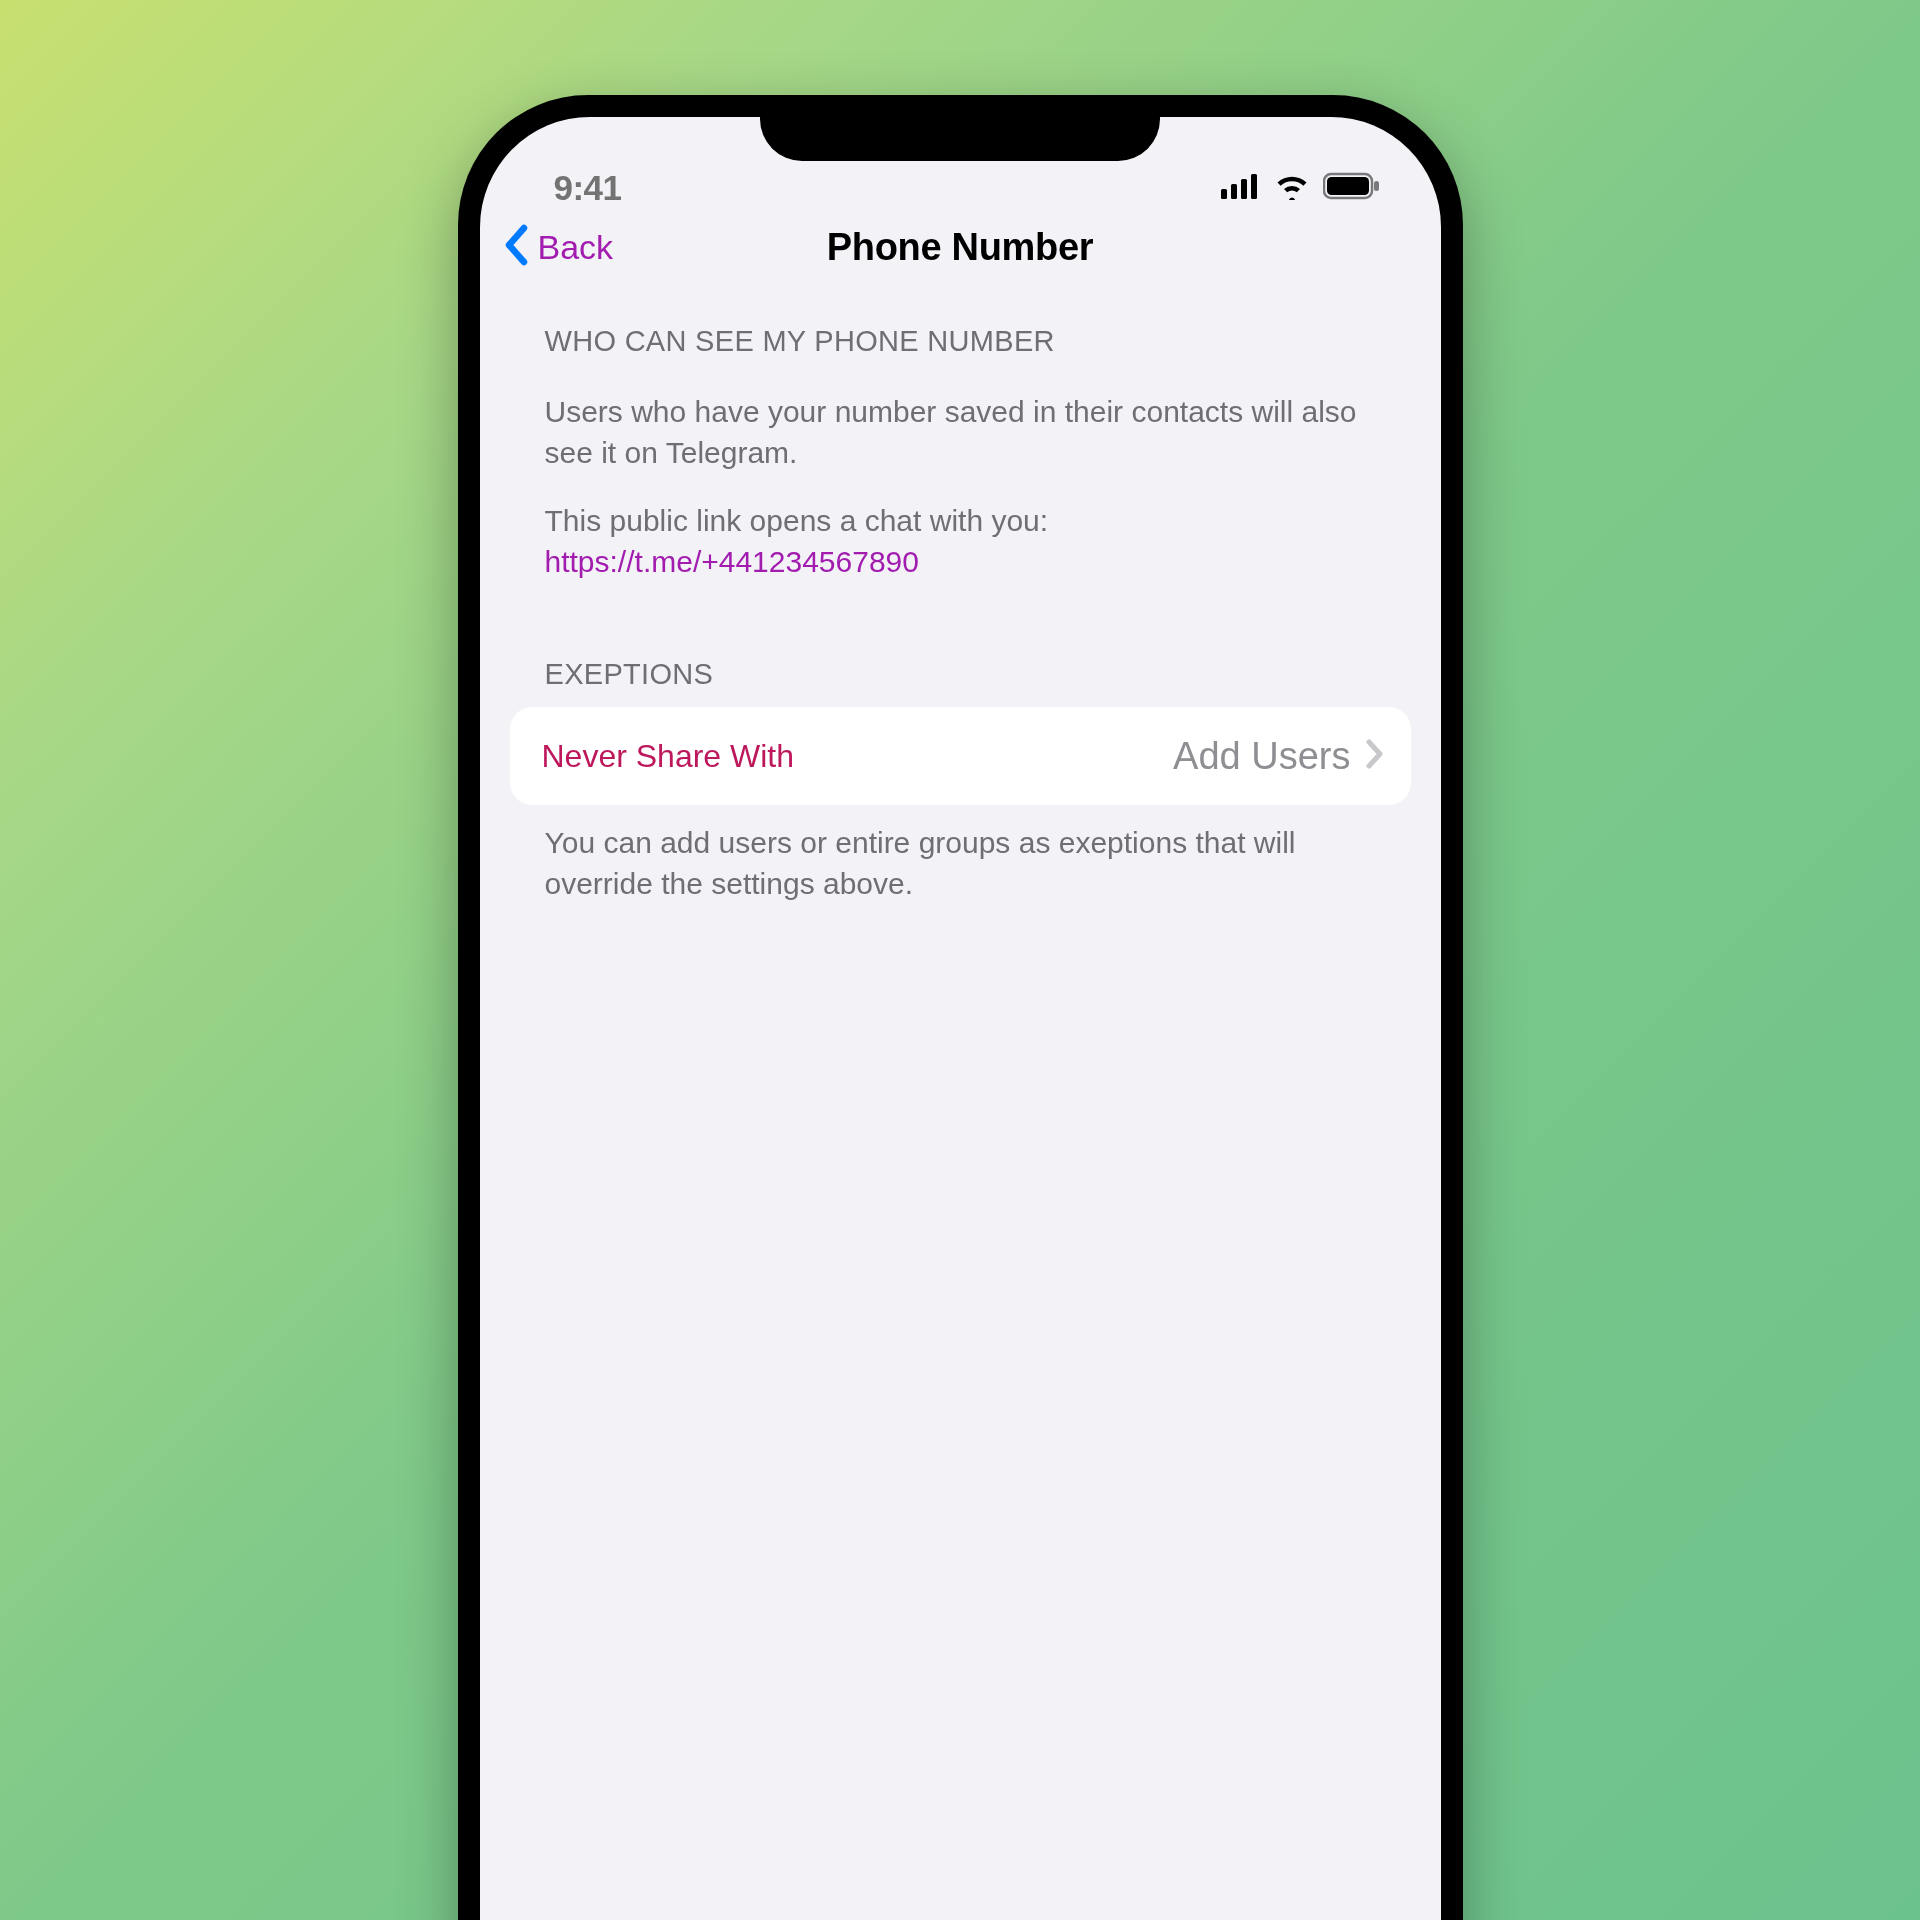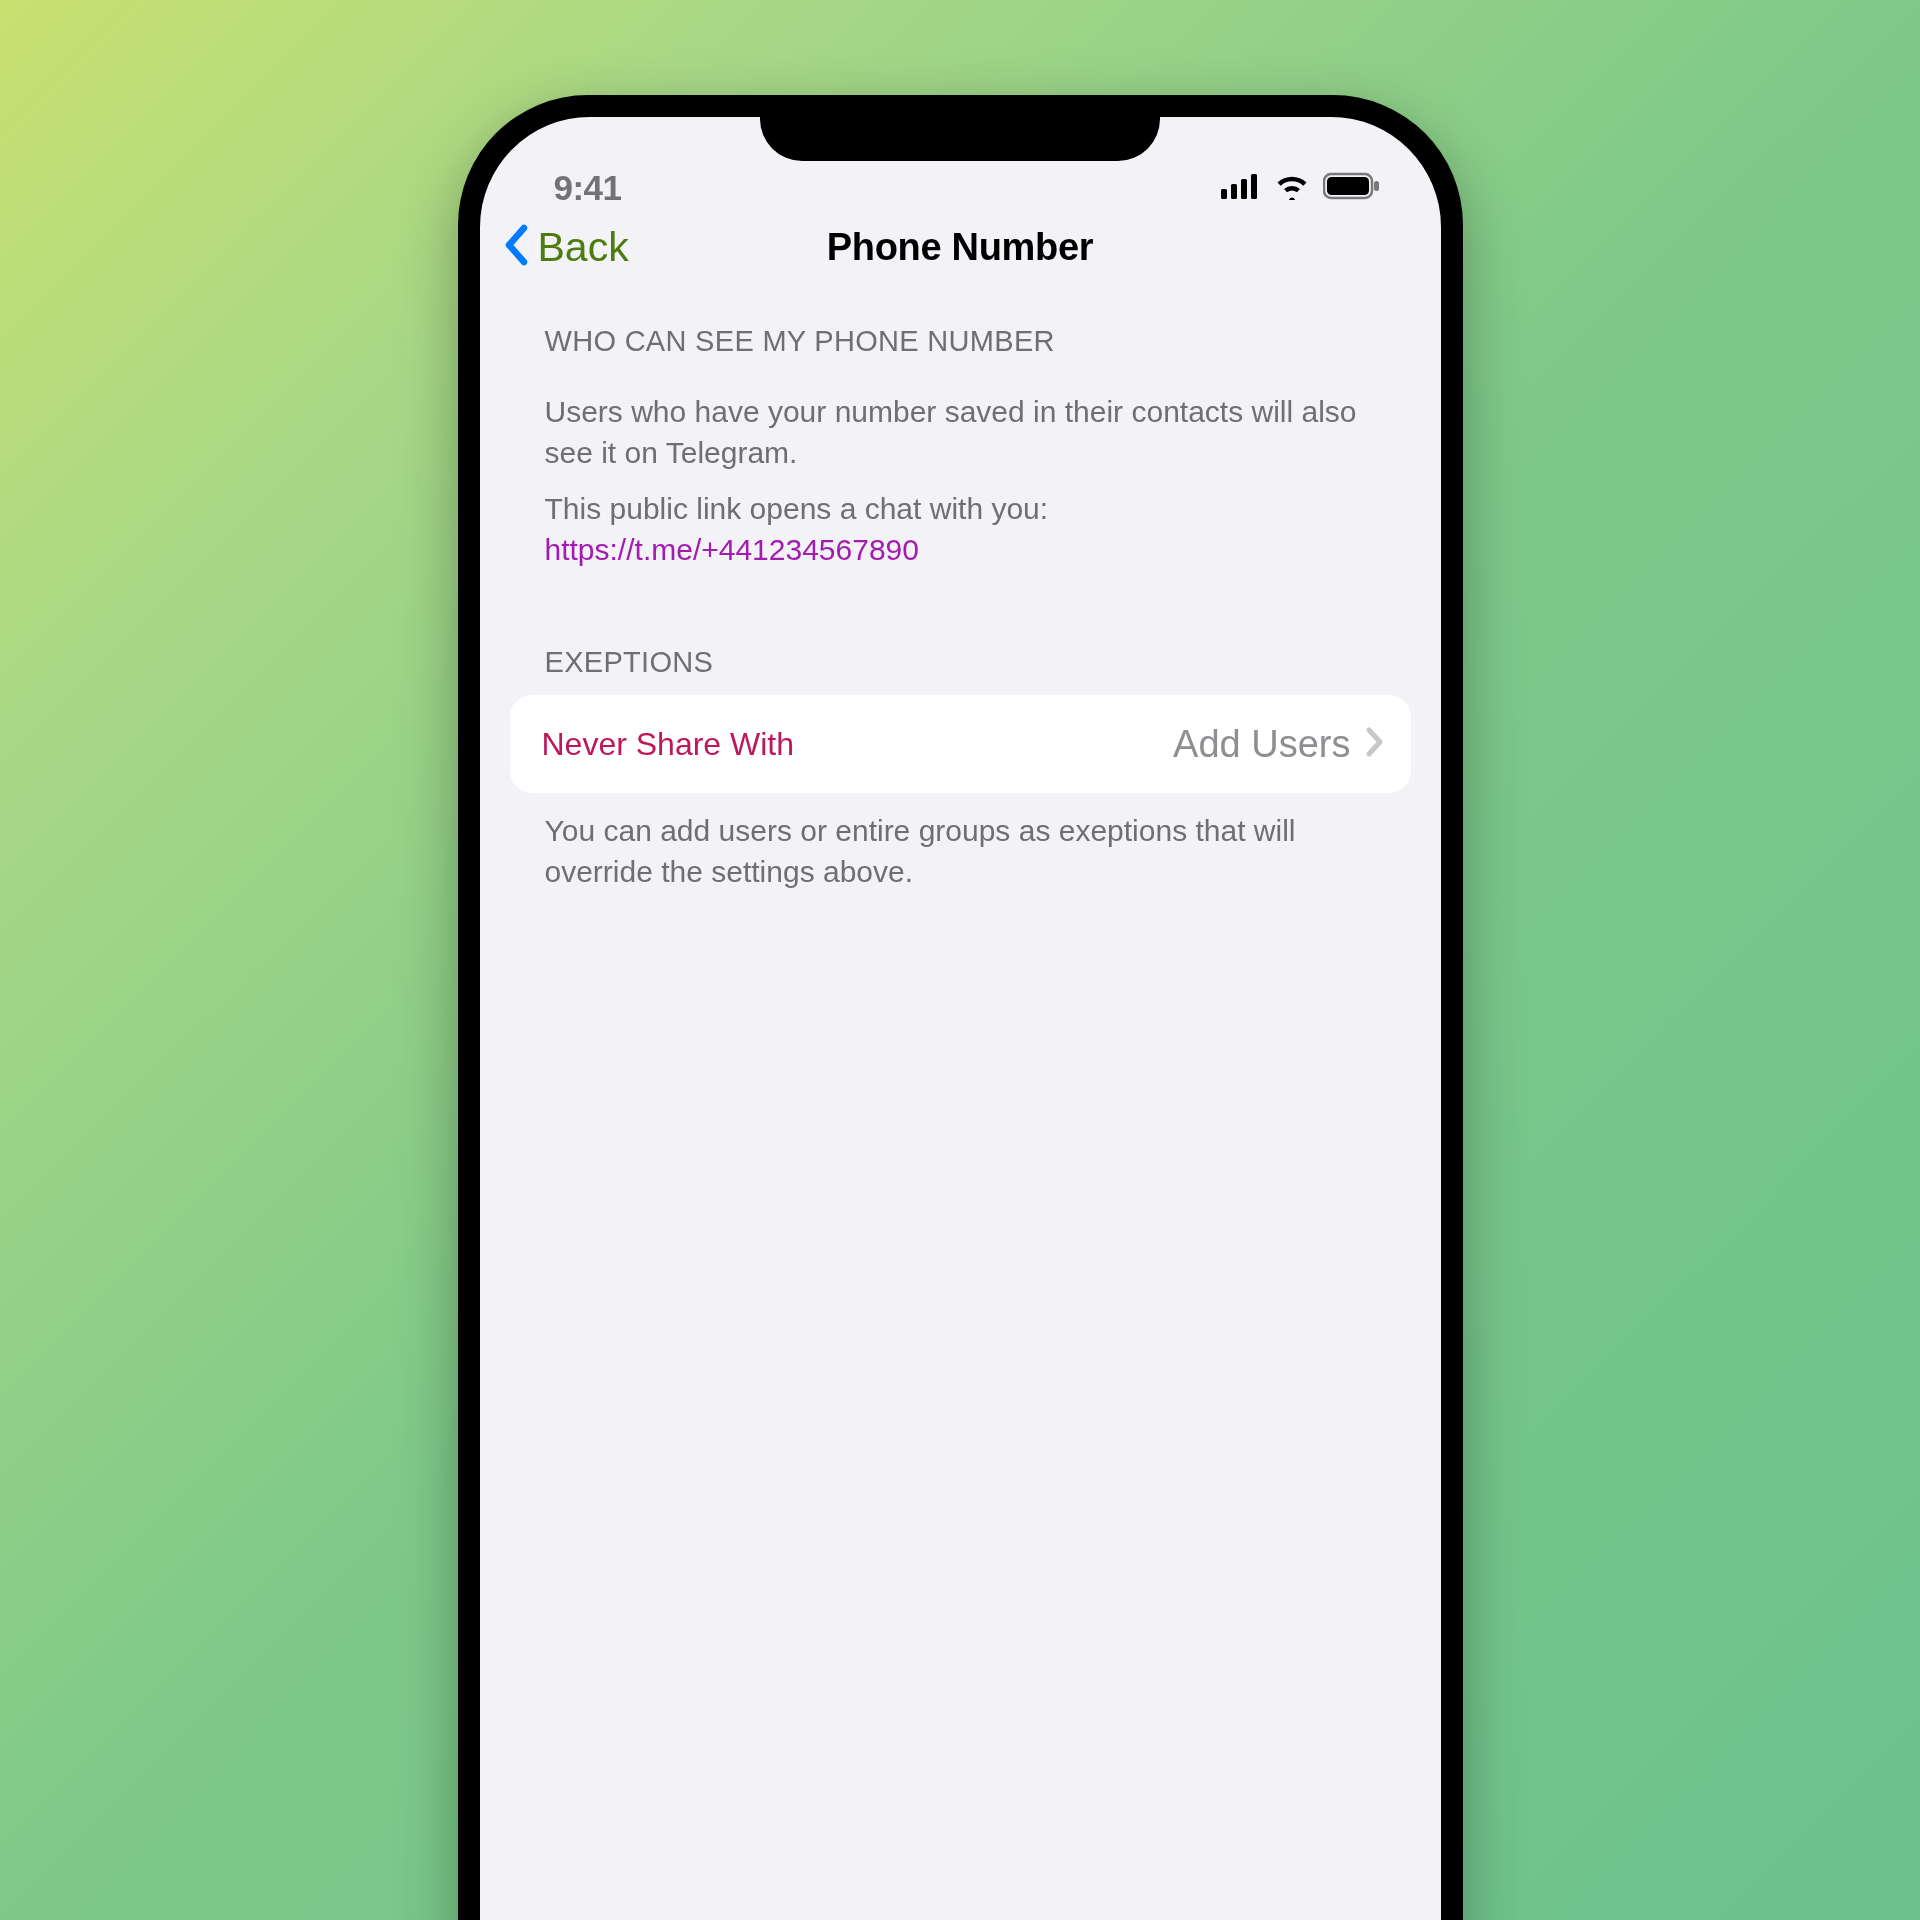--- a/index.html
+++ b/index.html
@@ -71,22 +71,22 @@
       align-items: center;
       gap: 6px;
       position: absolute;
       left: 22px;
       z-index: 2;
     }
     .back-chevron {
       color: #007AFF;
     }
     .back-label {
-      color: #4d7c0f;
-      font-size: 41px;
+      color: #a21caf;
+      font-size: 34px;
       font-weight: 400;
     }
     .nav-title {
       position: absolute;
       left: 0;
       right: 0;
       text-align: center;
       font-size: 38px;
       font-weight: 600;
       color: #000;
@@ -136,21 +136,21 @@
     .section-footer {
       font-size: 30px;
       line-height: 1.35;
       color: #6e6e73;
       padding: 18px 35px 0 35px;
     }
     .footer-link {
       color: #a21caf;
     }
     .footer-para2 {
-      margin-top: 16px;
+      margin-top: 28px;
     }
     .section-gap {
       height: 76px;
     }
     .exception-row {
       display: flex;
       align-items: center;
       justify-content: space-between;
       min-height: 98px;
       padding: 0 26px 0 32px;

